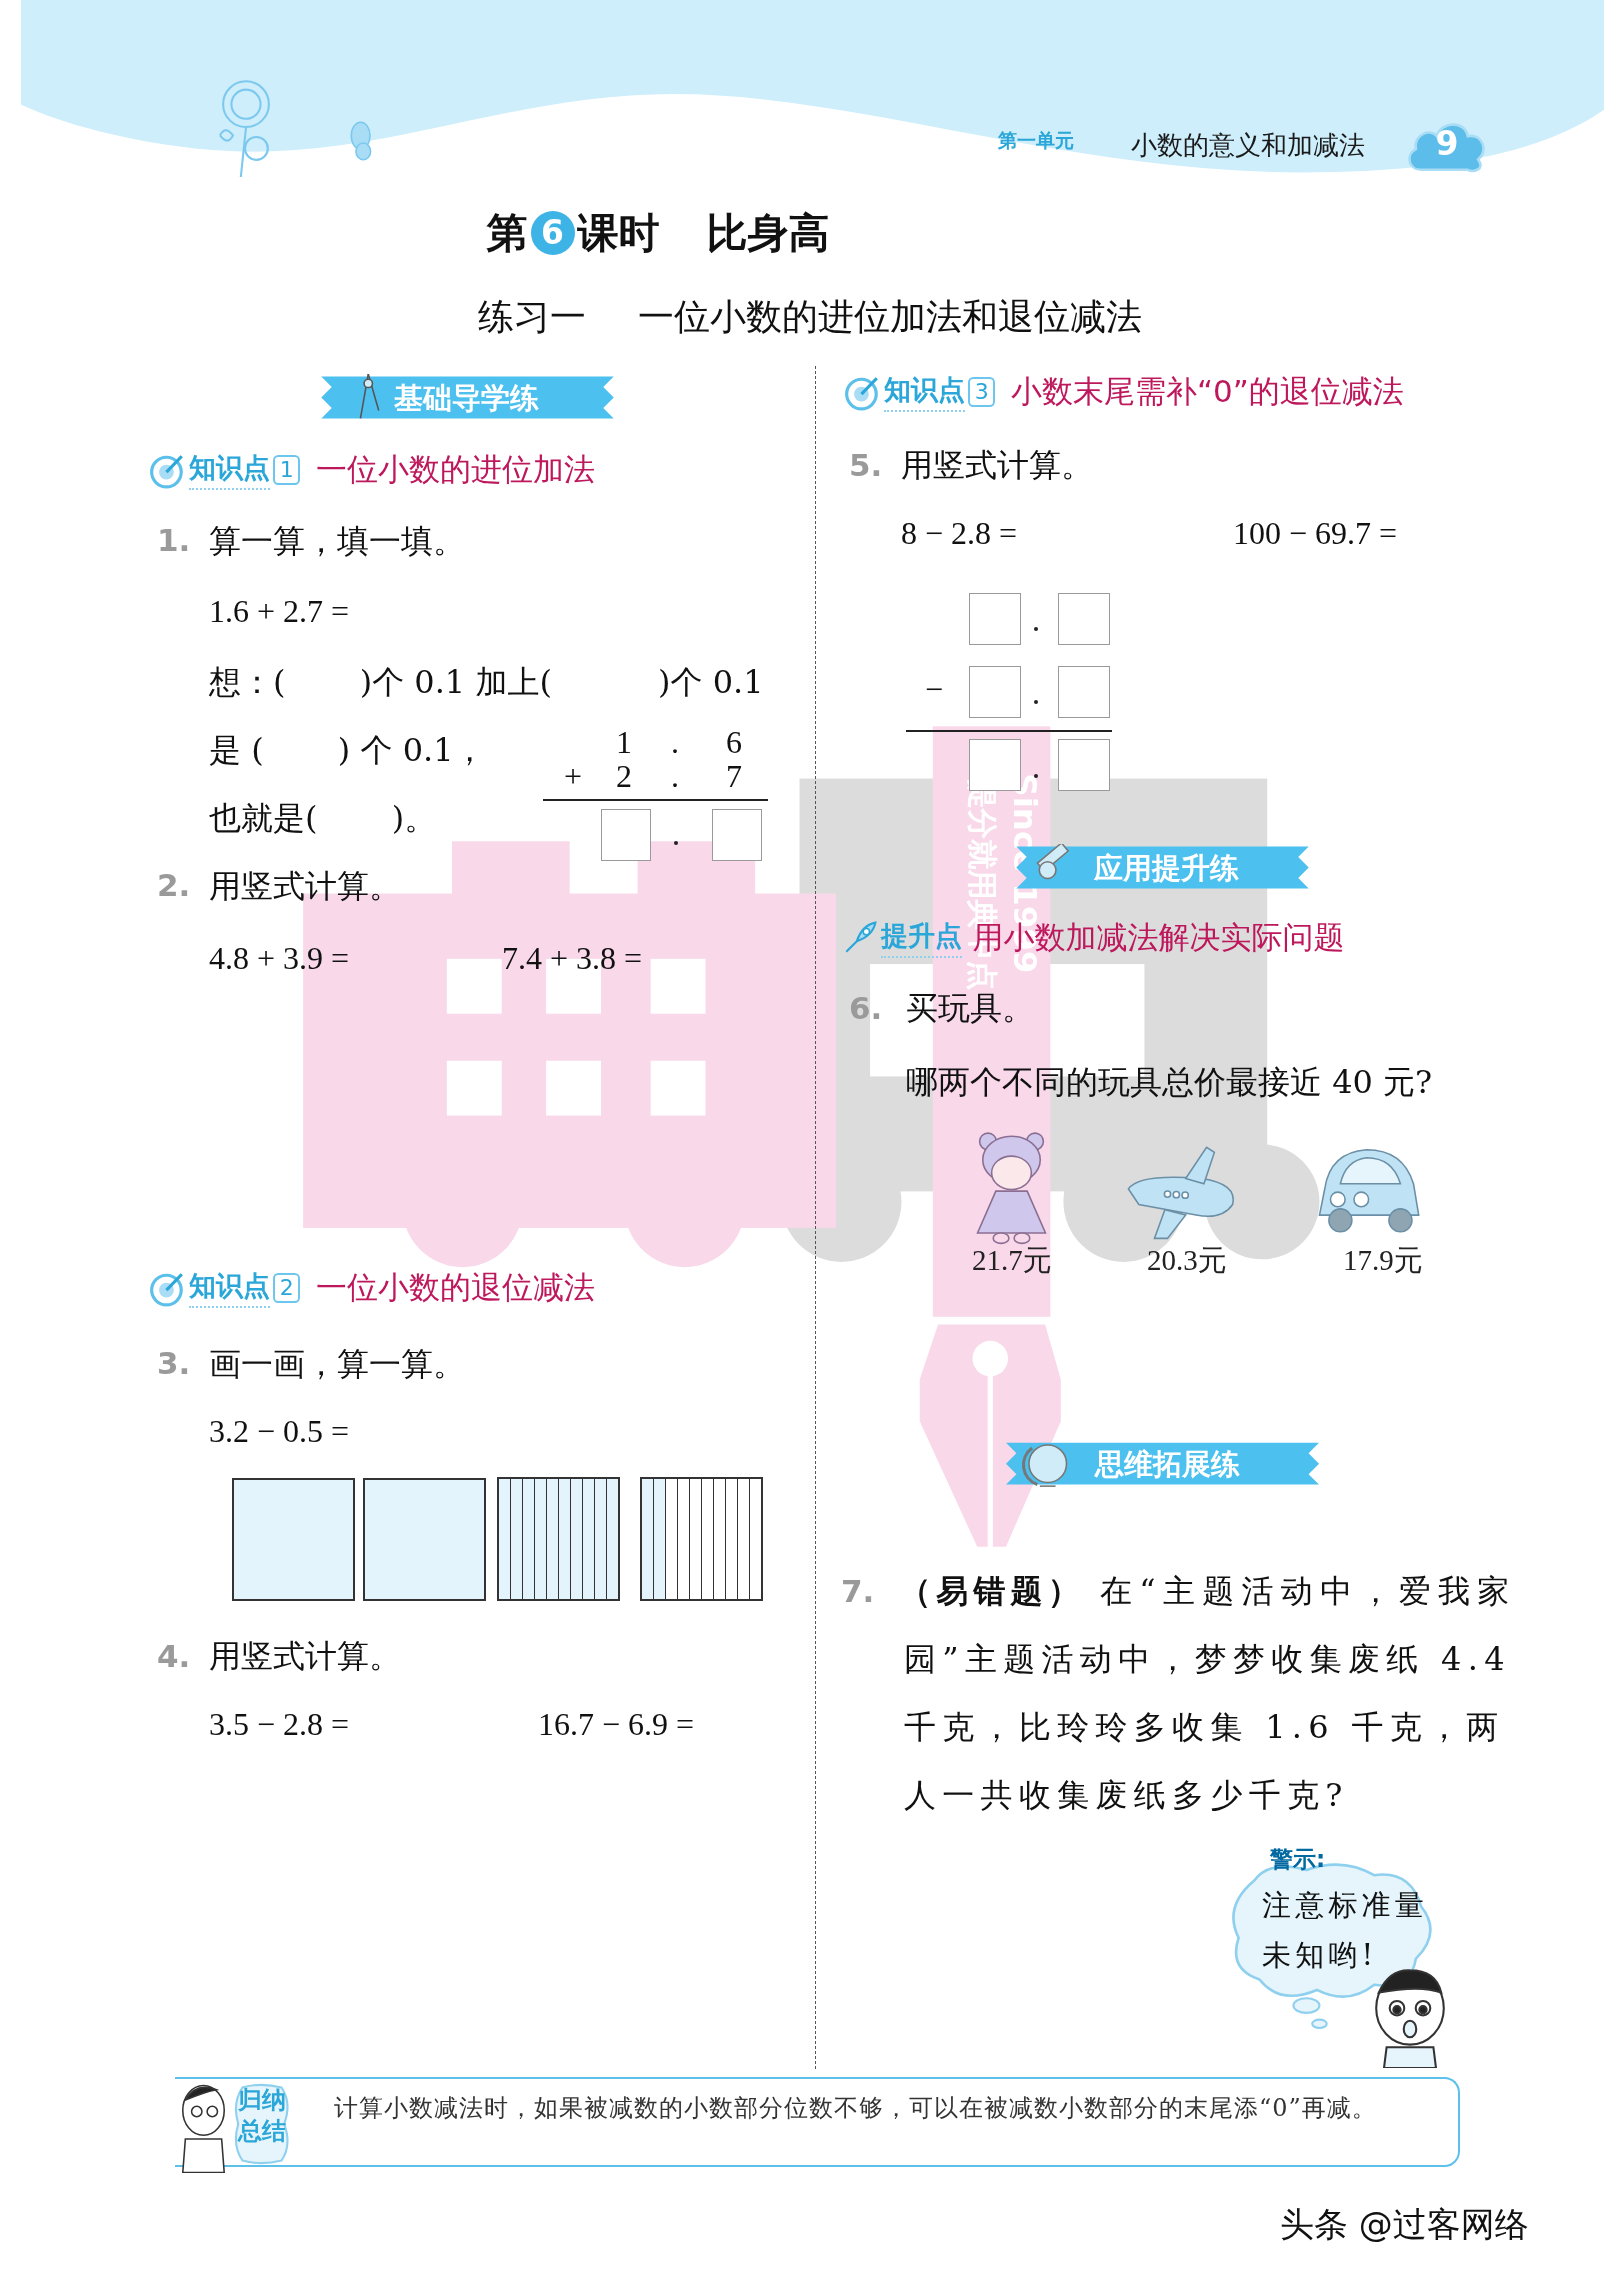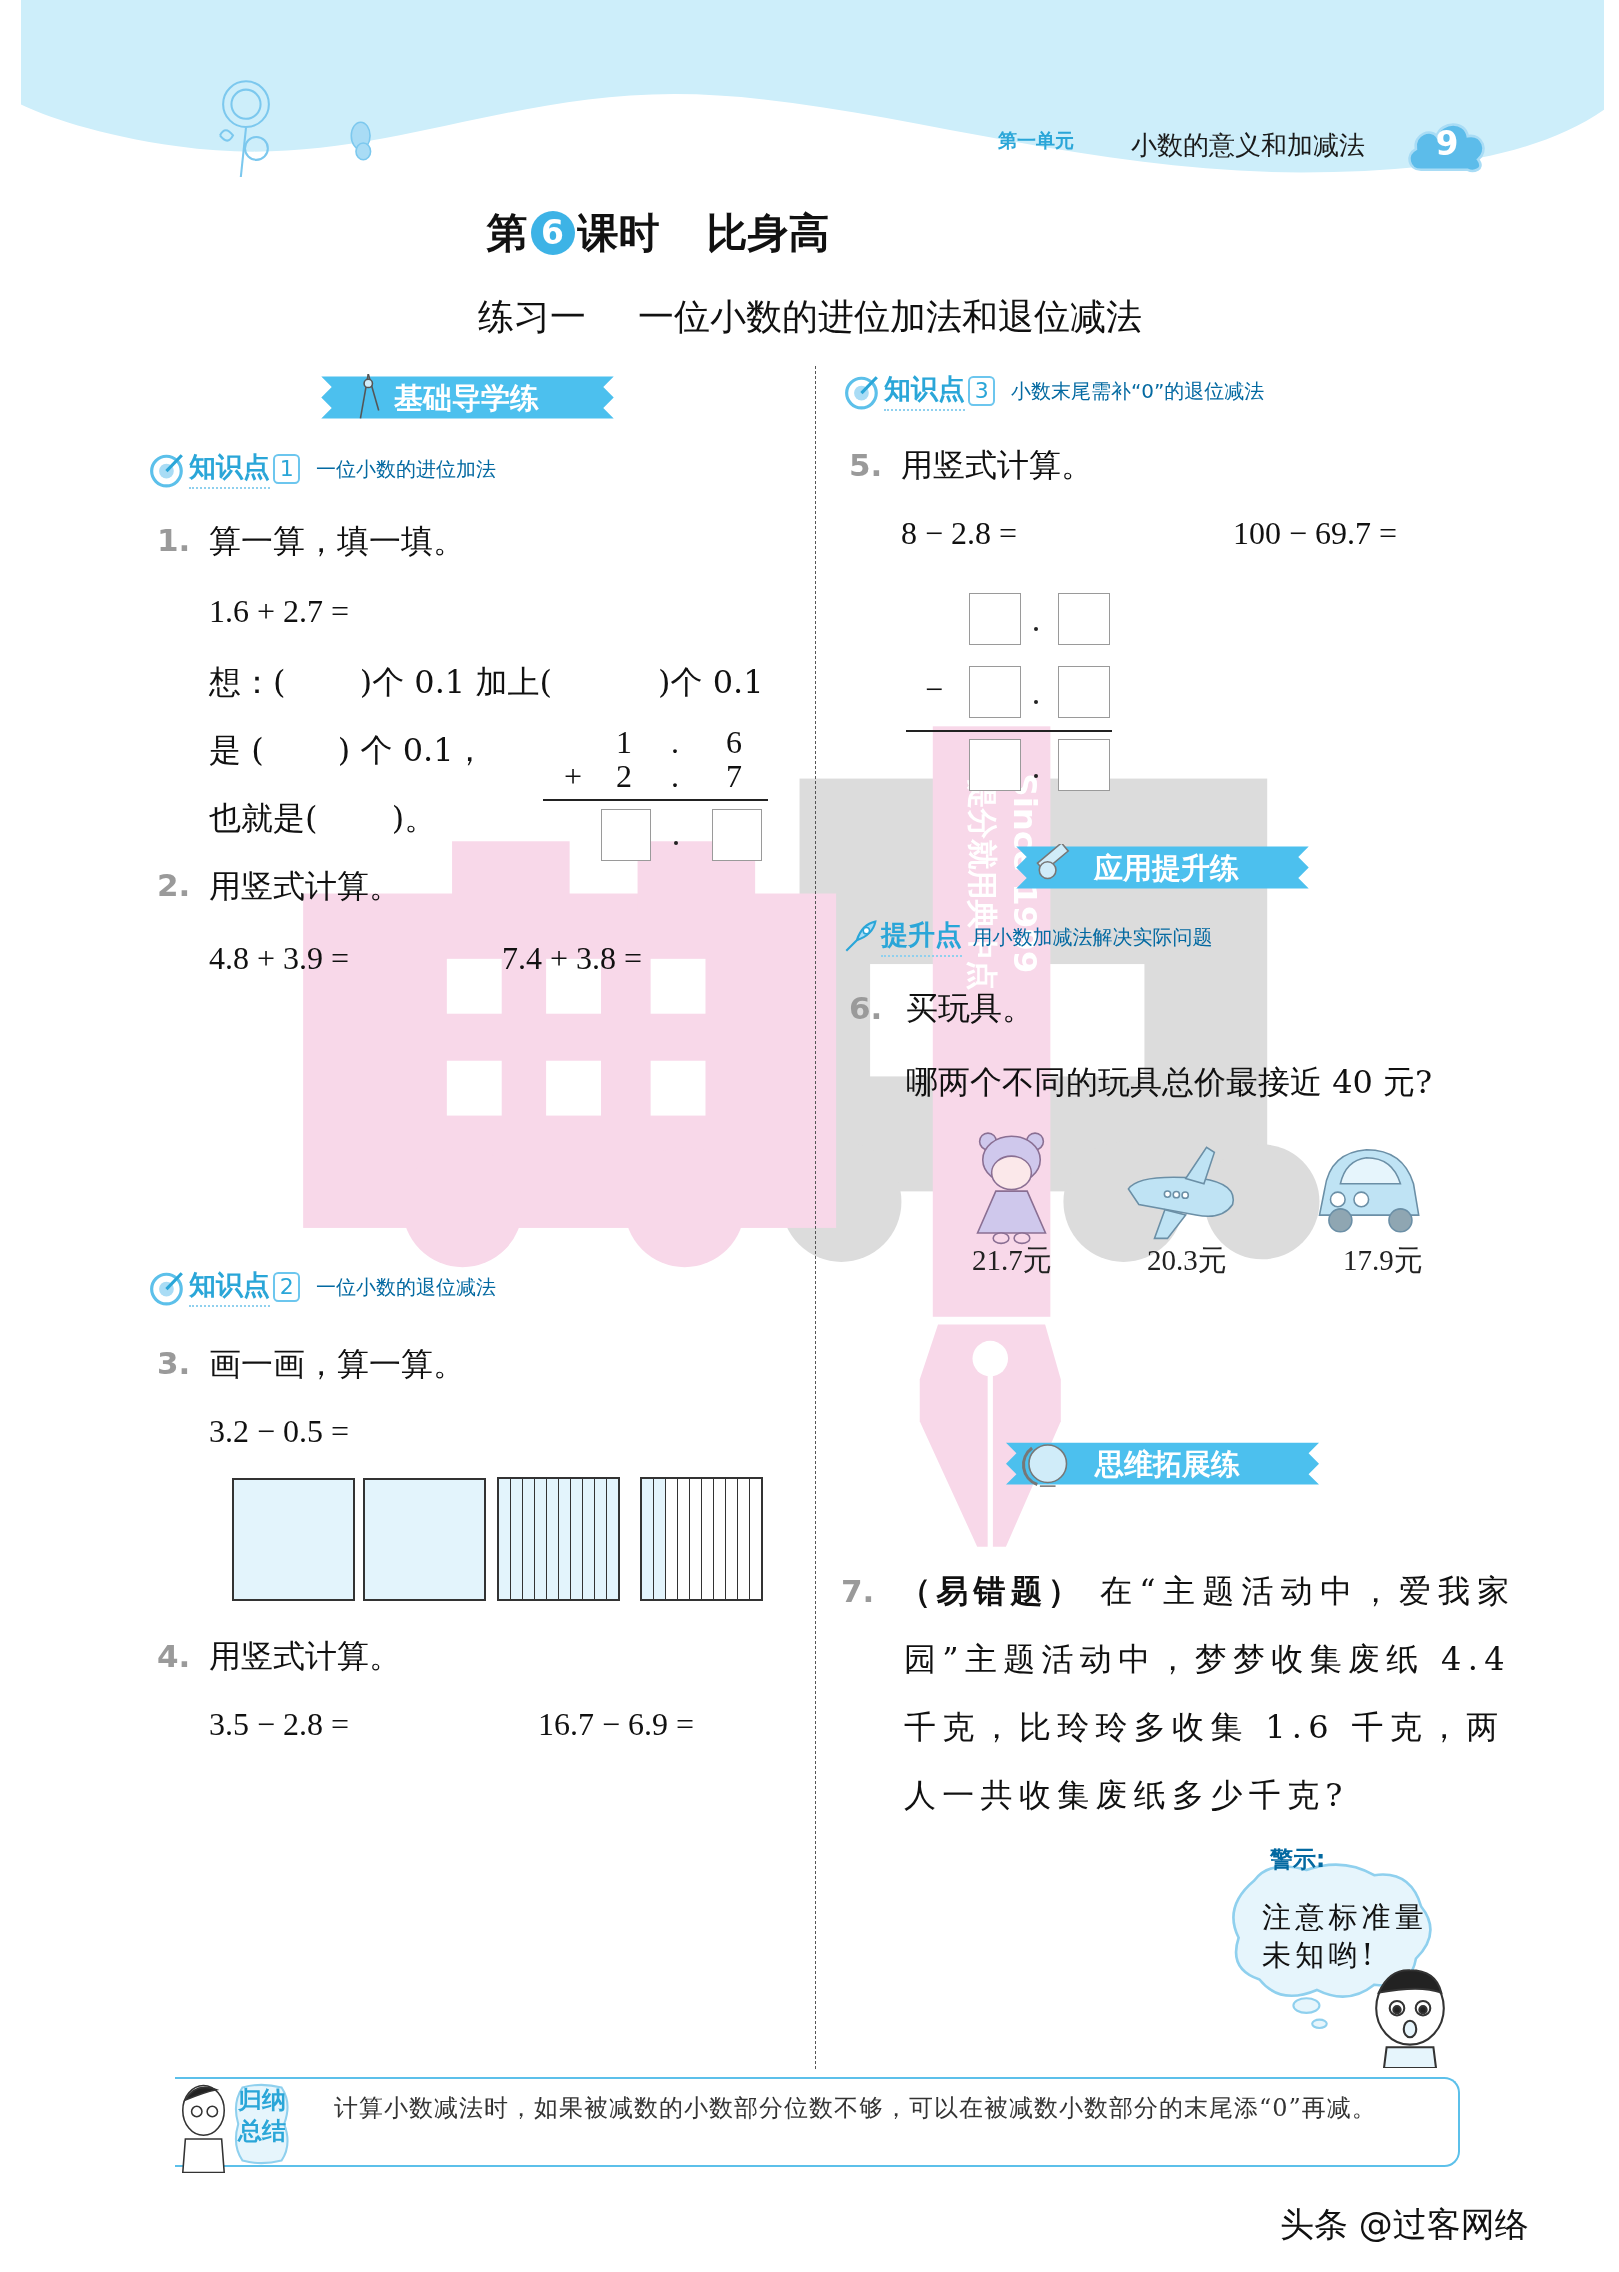--- a/index.html
+++ b/index.html
@@ -25,21 +25,21 @@
 
   
   .ribbon { height: 47px; }
   .ribbon svg { position: absolute; left: 0; top: 0; }
   .ribbon-text { position: absolute; top: 5.2px; font-family: "DejaVu Sans", sans-serif; font-weight: bold; font-size: 29px; color: #ffffff; white-space: nowrap; }
 
   
   .kp { font-family: "DejaVu Sans", sans-serif; white-space: nowrap; }
   .kp-badge { display: inline-block; color: #2aa6d8; font-weight: bold; font-size: 27px; border-bottom: 2.1px dotted #8fd0ee; padding-bottom: 2.1px; vertical-align: middle; }
   .kp-num { display: inline-block; width: 27px; height: 30px; border: 2.1px solid #6cc6ee; border-radius: 5.2px; color: #2aa6d8; font-size: 22px; line-height: 26px; text-align: center; margin-left: 3.1px; vertical-align: middle; }
-  .kp-title { display: inline-block; margin-left: 15.7px; font-size: 20px; color: #0369a1; vertical-align: middle; }
+  .kp-title { display: inline-block; margin-left: 15.7px; font-size: 31px; color: #be185d; vertical-align: middle; }
   .kp-icon { display: inline-block; width: 37px; height: 37px; vertical-align: middle; margin-right: 3.1px; }
 
   
   .q-num { font-family: "DejaVu Sans", sans-serif; font-weight: bold; font-size: 31px; color: #9a9a9a; }
   .q-text { font-size: 32px; color: #111; white-space: nowrap; }
   .expr { font-family: "Liberation Serif", serif; font-size: 32px; color: #111; white-space: nowrap; }
 
   .box { border: 1.6px solid #9a9a9a; background: #fff; }
 
   
@@ -322,21 +322,21 @@
 <div class="abs q-text" style="left:904px;top:1638px;letter-spacing:6.3px;">园”主题活动中，梦梦收集废纸 4.4</div>
 <div class="abs q-text" style="left:904px;top:1706px;letter-spacing:6.3px;">千克，比玲玲多收集 1.6 千克，两</div>
 <div class="abs q-text" style="left:904px;top:1774px;letter-spacing:6.3px;">人一共收集废纸多少千克?</div>
 
 <svg class="abs" style="left:1223px;top:1849px" width="219" height="188" viewBox="0 0 420 360">
   <path d="M60,60 Q90,20 160,40 Q230,15 290,50 Q360,40 380,110 Q420,160 370,210 Q360,270 290,260 Q240,300 180,270 Q110,300 70,250 Q10,230 30,170 Q0,110 60,60 Z" fill="#e6f5fc" stroke="#8fd0ee" stroke-width="5"></path>
   <ellipse cx="160" cy="300" rx="25" ry="14" fill="#e6f5fc" stroke="#8fd0ee" stroke-width="4"></ellipse>
   <ellipse cx="185" cy="335" rx="14" ry="8" fill="#e6f5fc" stroke="#8fd0ee" stroke-width="4"></ellipse>
 </svg>
 <div class="abs bubble-title" style="left:1270px;top:1844px;">警示:</div>
-<div class="abs bubble-line" style="left:1262px;top:1886px;letter-spacing:4.2px;margin-top:12px;">注意标准量</div>
+<div class="abs bubble-line" style="left:1262px;top:1886px;letter-spacing:4.2px;">注意标准量</div>
 <div class="abs bubble-line" style="left:1262px;top:1936px;letter-spacing:4.2px;">未知哟!</div>
 <svg class="abs" style="left:1358px;top:1964px" width="104" height="104" viewBox="0 0 200 200">
   <g stroke="#333" stroke-width="4" fill="#fff">
     <ellipse cx="100" cy="85" rx="65" ry="70"></ellipse>
     <path d="M40,55 Q60,10 100,12 Q150,12 160,55 Q120,40 40,55 Z" fill="#222"></path>
     <circle cx="75" cy="85" r="14"></circle>
       <circle cx="125" cy="85" r="14"></circle>
     <circle cx="75" cy="88" r="7" fill="#222"></circle>
       <circle cx="125" cy="88" r="7" fill="#222"></circle>
     <ellipse cx="100" cy="125" rx="12" ry="16" fill="#e6f5fc"></ellipse>

